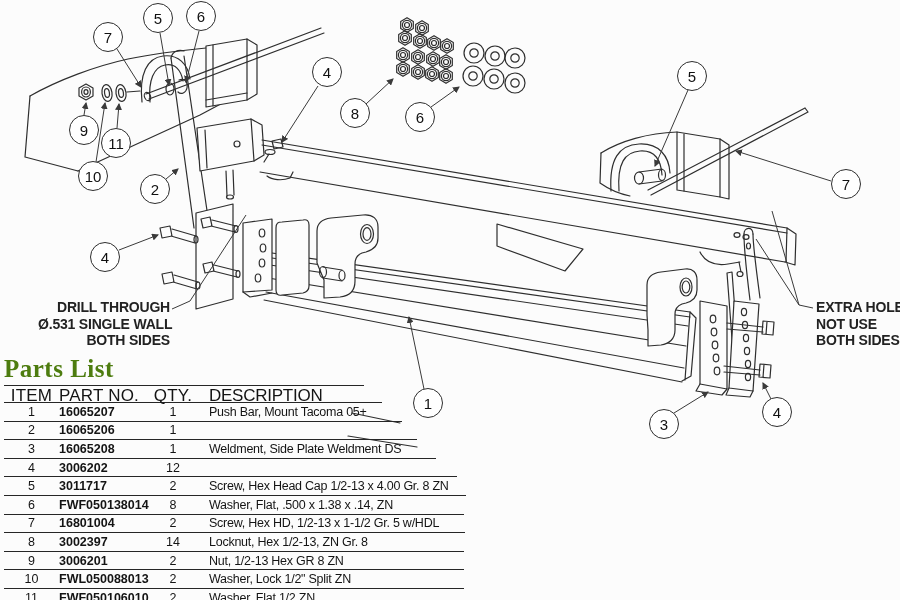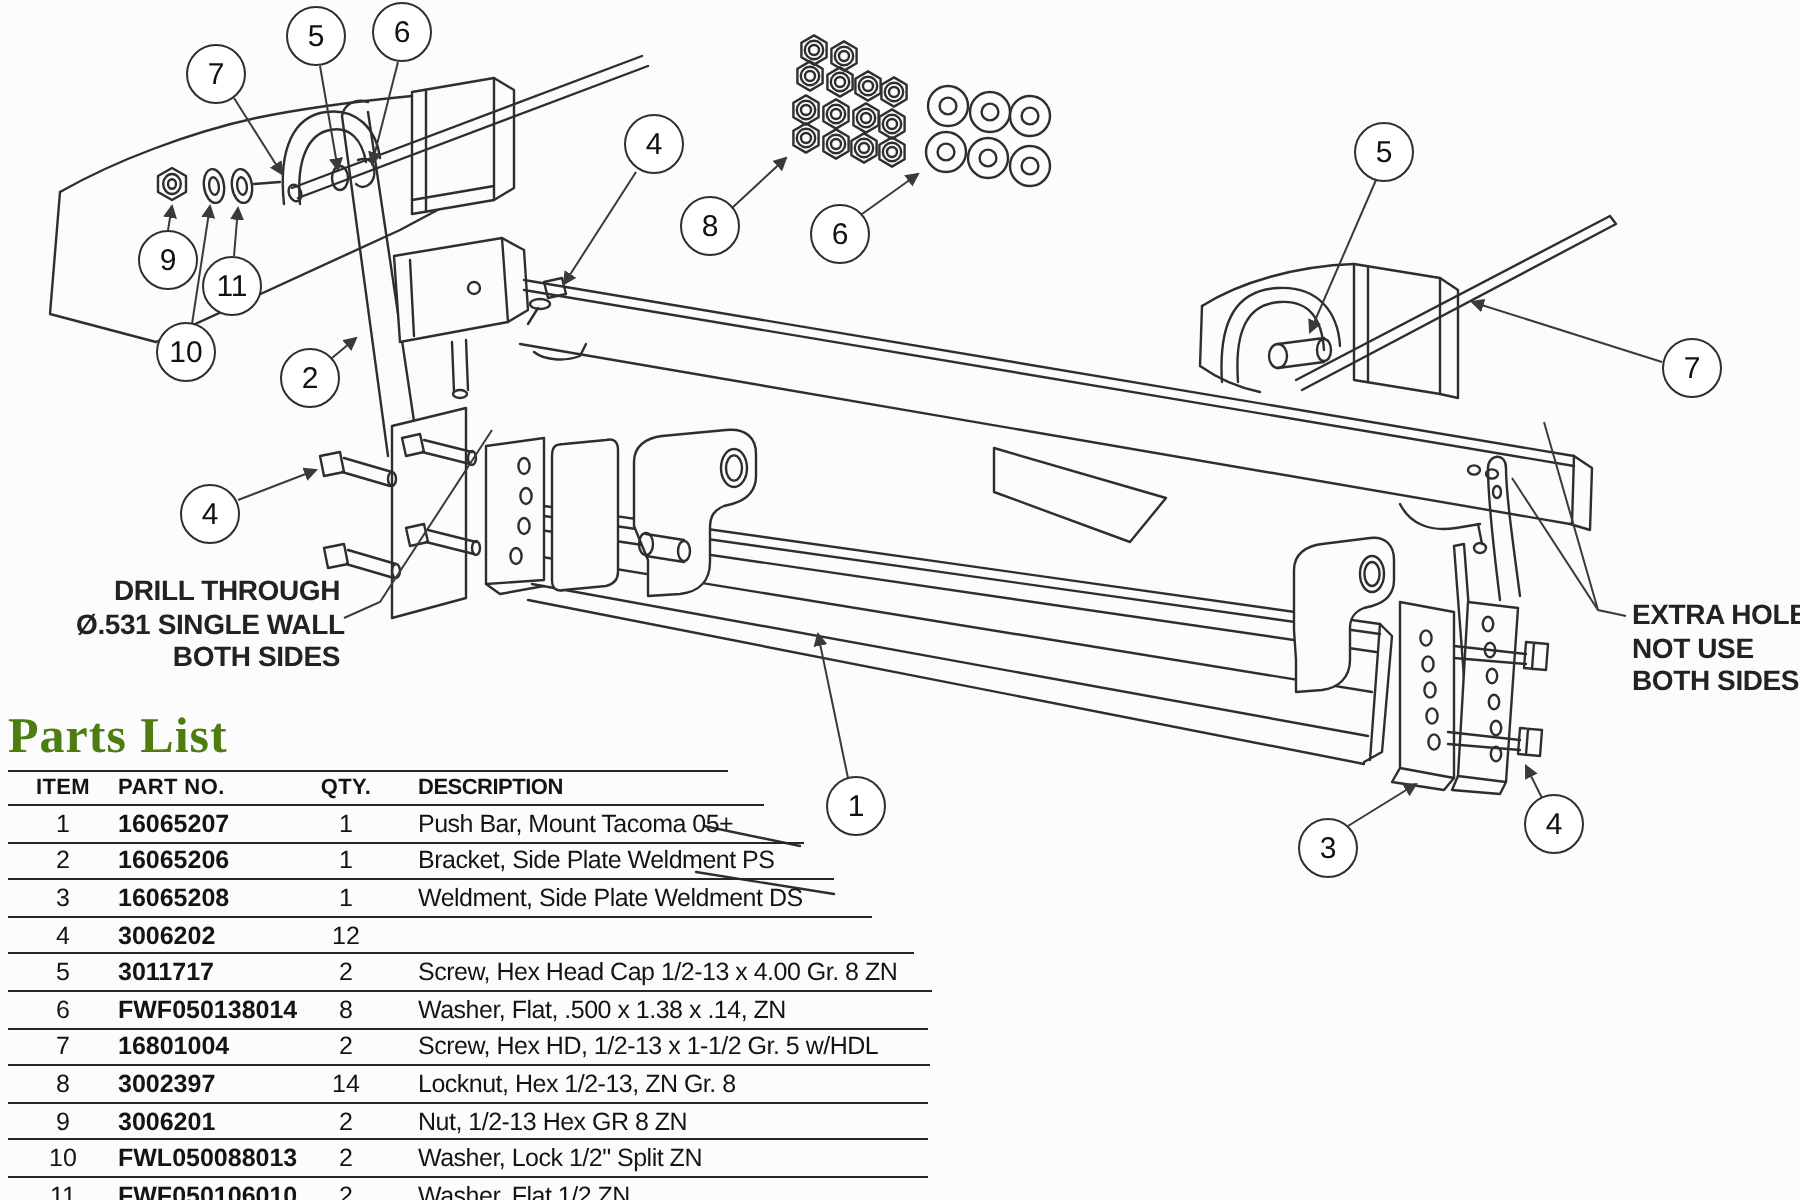--- a/index.html
+++ b/index.html
@@ -16,21 +16,21 @@
         letter-spacing:-0.2px;color:#222;}
   .note span{display:block;white-space:nowrap;}
   .note-right{text-align:right;}
   .plist{position:absolute;left:4px;top:355px;z-index:4;background:transparent;}
   .plist-title{font-family:"Liberation Serif",serif;font-weight:700;font-size:25px;
                color:#4d7c0f;letter-spacing:0.5px;line-height:28px;}
   .tbl{position:relative;margin-top:2px;}
   .topline{height:0;border-top:1.7px solid #262626;}
   .row{display:grid;grid-template-columns:55px 90px 48px auto;align-items:center;height:17.6px;
        border-bottom:1.5px solid #262626;font-size:12.5px;white-space:nowrap;color:#141414;}
-  .row.hdr{height:16px;font-size:11px;font-weight:700;letter-spacing:0.2px;}
+  .row.hdr{height:16px;font-size:17px;font-weight:400;letter-spacing:0.2px;}
   .c1,.c3{text-align:center;}
   .c2{}
   .row:not(.hdr) .c2{font-weight:700;}
   .c4{padding-left:12px;letter-spacing:-0.25px;}
 </style>
 </head>
 <body>
 
 <div class="stage">
 
@@ -265,21 +265,21 @@
   <div class="balloon" style="left:90px;top:242px">4</div>
   <div class="balloon" style="left:312px;top:57px">4</div>
   <div class="balloon" style="left:340px;top:98px">8</div>
   <div class="balloon" style="left:405px;top:102px">6</div>
   <div class="balloon" style="left:677px;top:61px">5</div>
   <div class="balloon" style="left:831px;top:169px">7</div>
   <div class="balloon" style="left:413px;top:388px">1</div>
   <div class="balloon" style="left:649px;top:409px">3</div>
   <div class="balloon" style="left:762px;top:397px">4</div>
 
-  <div class="note note-right" style="left:38px;top:287px;width:132px">
+  <div class="note note-right" style="left:38px;top:299px;width:132px">
     <span>DRILL THROUGH</span>
     <span>Ø.531 SINGLE  WALL</span>
     <span>BOTH SIDES</span>
   </div>
   <div class="note" style="left:816px;top:299px">
     <span>EXTRA HOLE</span>
     <span>NOT USE</span>
     <span>BOTH SIDES</span>
   </div>
 
@@ -296,21 +296,20 @@
       <div class="row" style="width:398px">
         <div class="c1">1</div>
         <div class="c2">16065207</div>
         <div class="c3">1</div>
         <div class="c4">Push Bar, Mount Tacoma 05+</div>
       </div>
       <div class="row" style="width:413px">
         <div class="c1">2</div>
         <div class="c2">16065206</div>
         <div class="c3">1</div>
-        <div class="c4">Bracket, Side Plate Weldment PS</div>
       </div>
       <div class="row" style="width:432px">
         <div class="c1">3</div>
         <div class="c2">16065208</div>
         <div class="c3">1</div>
         <div class="c4">Weldment, Side Plate Weldment DS</div>
       </div>
       <div class="row" style="width:453px">
         <div class="c1">4</div>
         <div class="c2">3006202</div>

